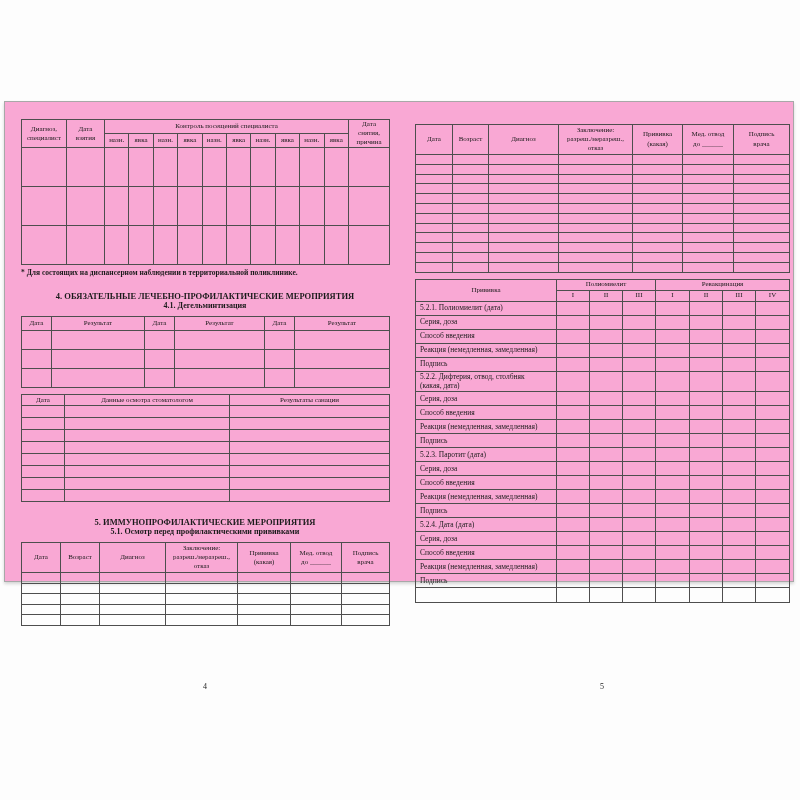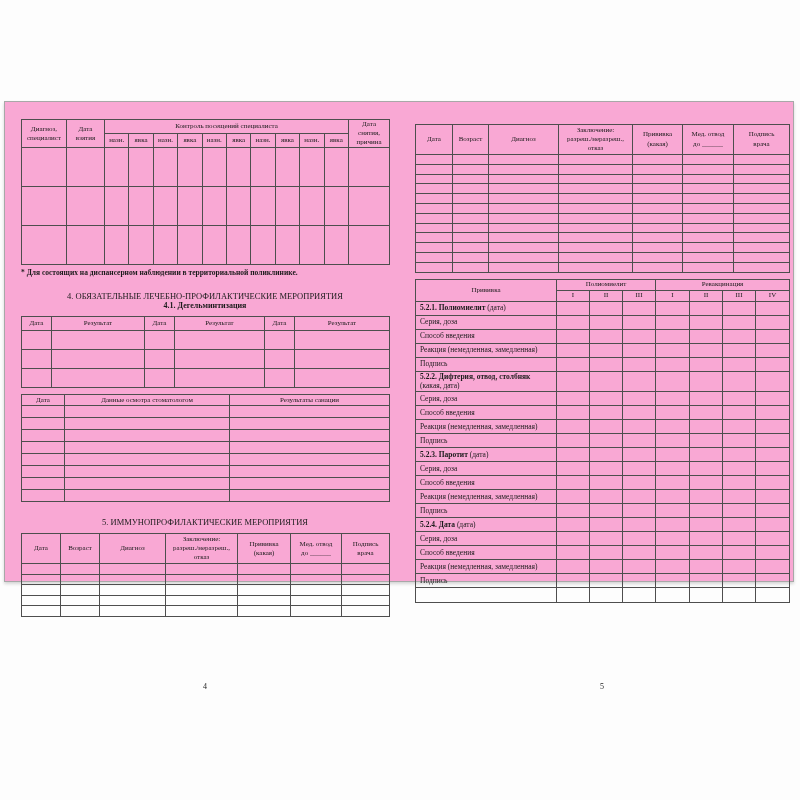--- a/index.html
+++ b/index.html
@@ -53,24 +53,24 @@
   .t-d tbody tr { height:10.5px; }
   .t-e tbody tr { height:9.8px; }
 
   
   .t-f thead tr { height:11px; }
   .t-f td.lbl {
     text-align:left; padding-left:4px; font-size:7.5px; white-space:pre-line;
   }
   .t-f tbody tr { height:14px; }
   .t-f tbody tr.last { height:15px; }
-  .t-f b { font-weight:bold; }
+  .t-f b { font-weight:normal; }
 
   .footnote { font-size:7.5px; margin-top:3px; text-align:left;font-weight:bold; }
-  .h-main { font-size:8.5px; font-weight:normal; text-align:center; margin-top:11px; }
+  .h-main { font-size:8.5px; font-weight:bold; text-align:center; margin-top:11px; }
   .h-sub  { font-size:8px;   font-weight:bold; text-align:center; margin-top:0; }
   .mt-table { margin-top:6px; }
   .h-gap { margin-top:14px; }
 
   .pagenum {
     position:absolute; top:580px; text-align:center; font-size:8px;
   }
   .pagenum.pn-left  { left:16px;  width:368px; }
   .pagenum.pn-right { left:410px; width:374px; }
 </style>
@@ -274,20 +274,21 @@
           </tr>
           <tr>
             <td></td>
             <td></td>
             <td></td>
           </tr>
         </tbody>
     </table>
 
     <div class="h-main" style="margin-top:15px">5. ИММУНОПРОФИЛАКТИЧЕСКИЕ МЕРОПРИЯТИЯ</div>
+    <div class="h-sub">5.1. Осмотр перед профилактическими прививками</div>
 
     <table class="t-d mt-table">
       <colgroup>
         <col style="width:39px">
           <col style="width:39px">
           <col style="width:66px">
           <col style="width:72px">
         <col style="width:53px">
           <col style="width:51px">
           <col style="width:48px">

